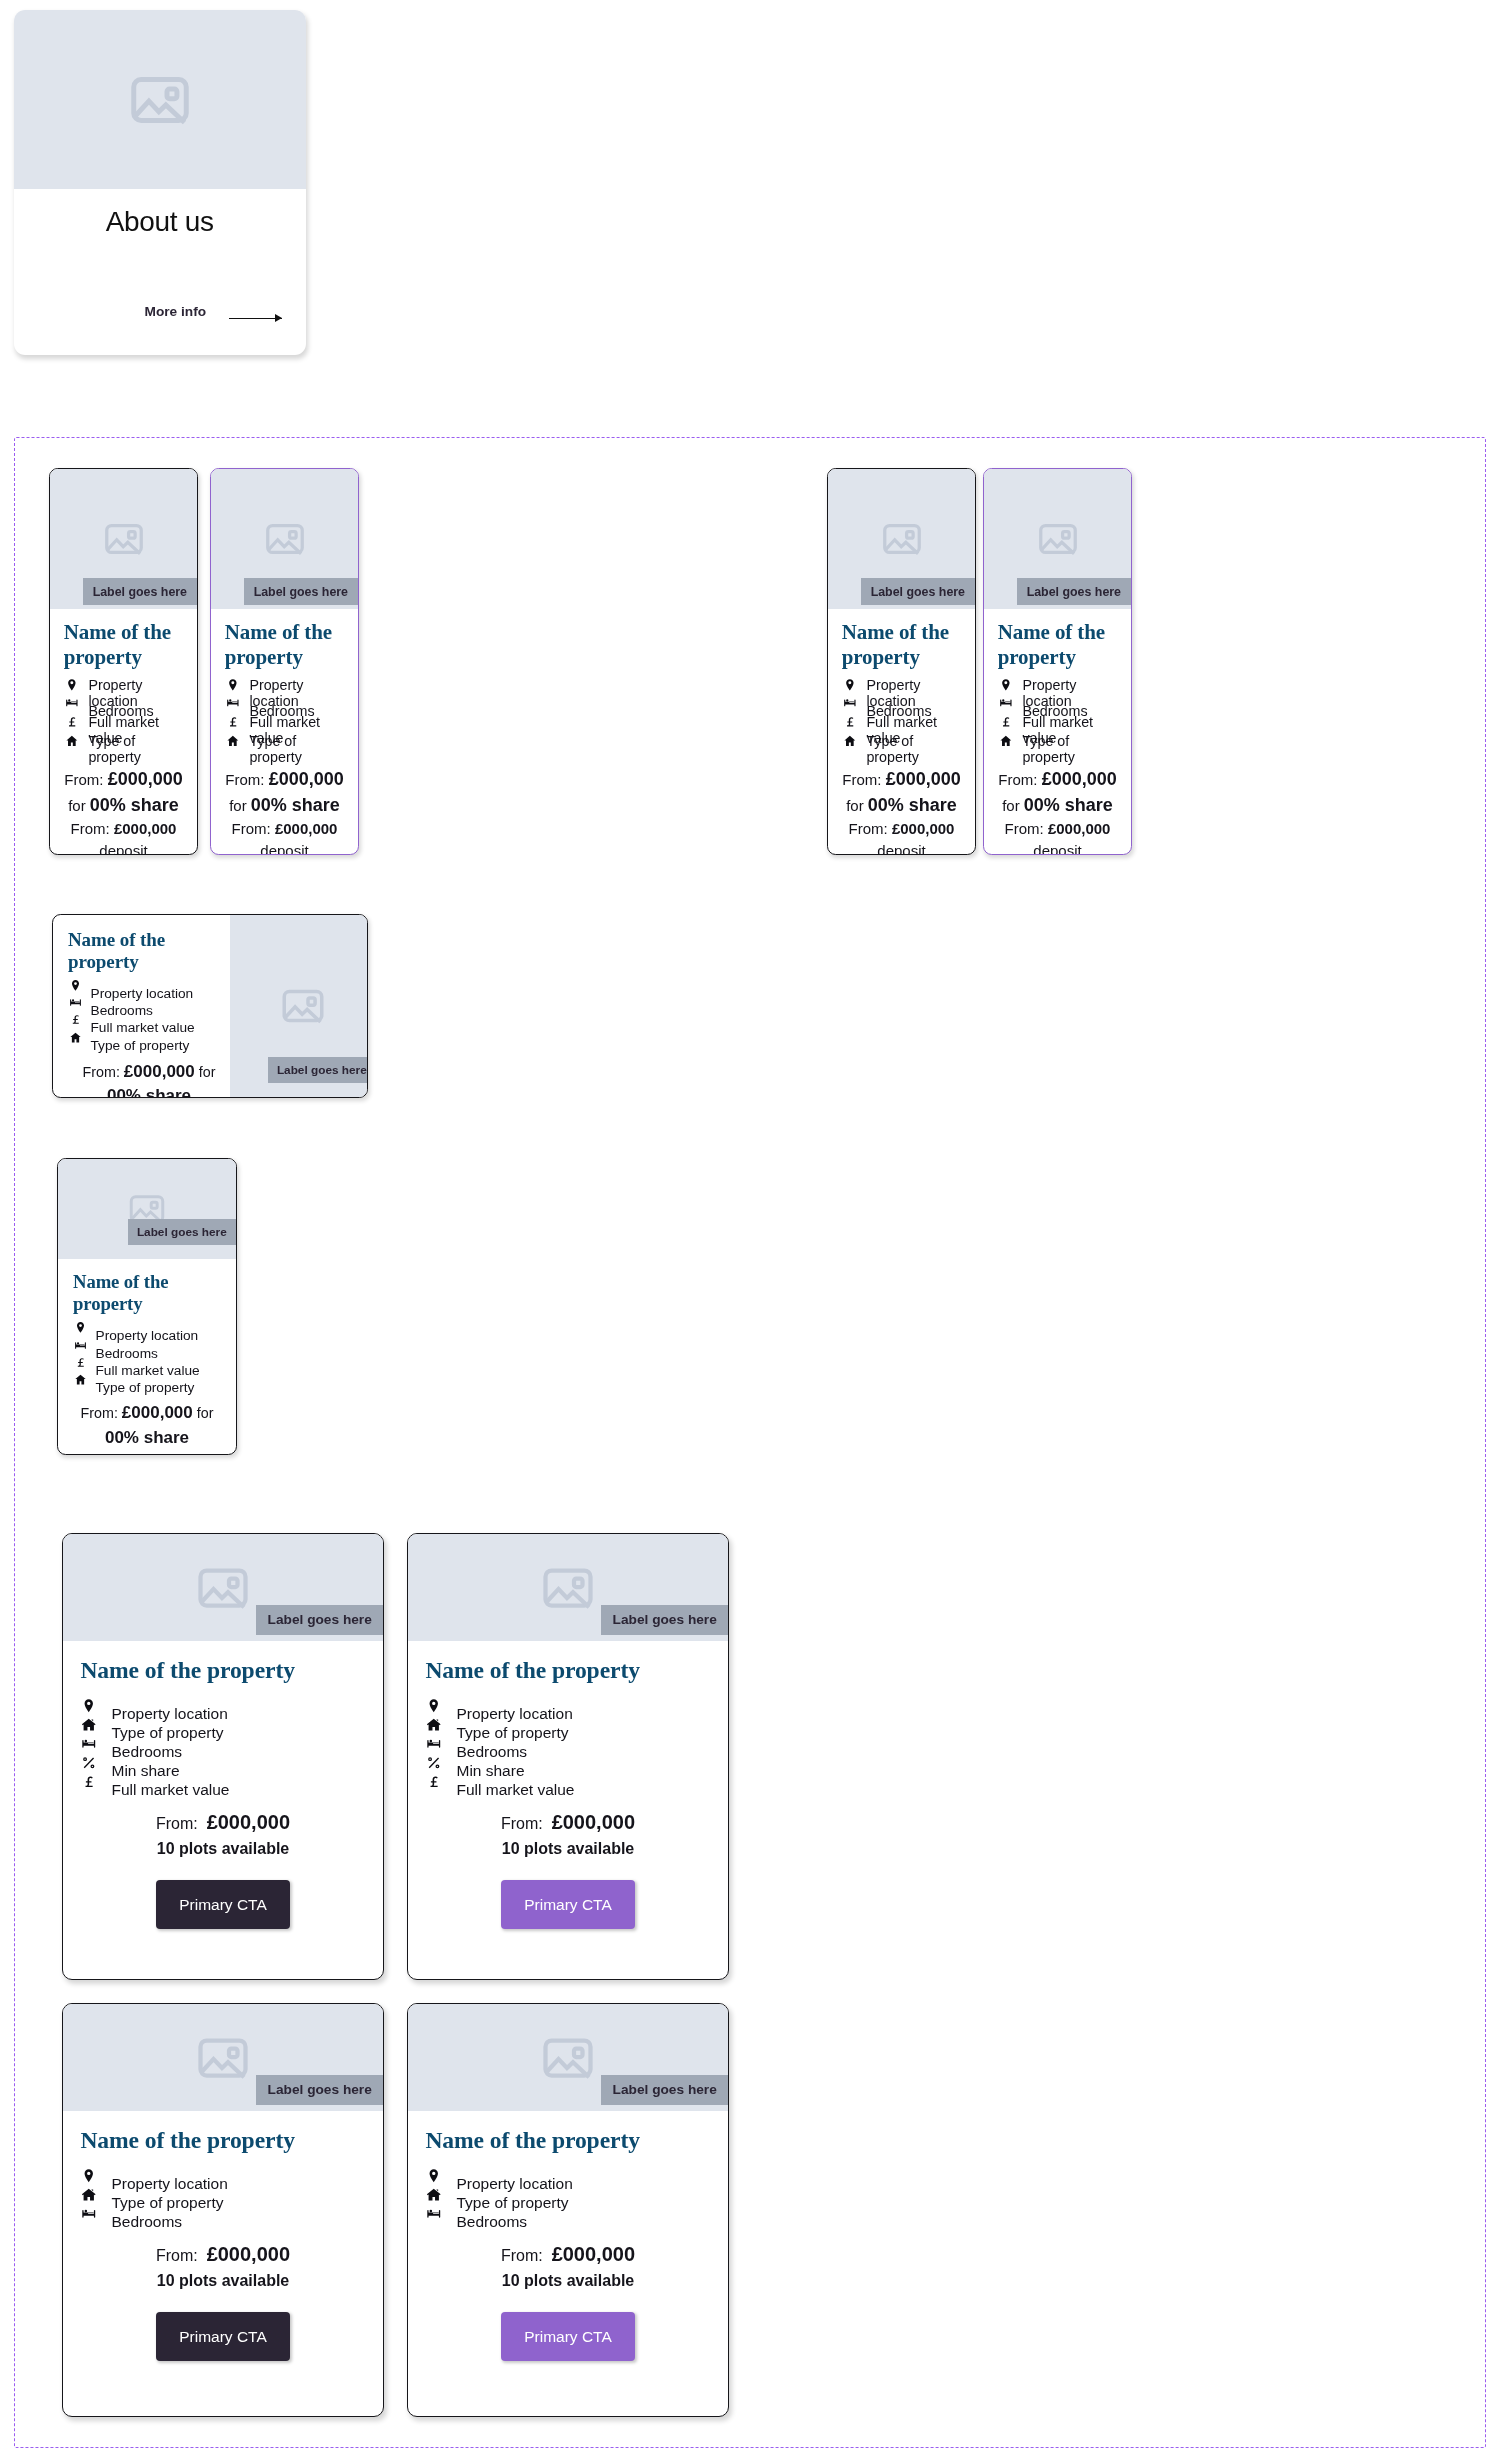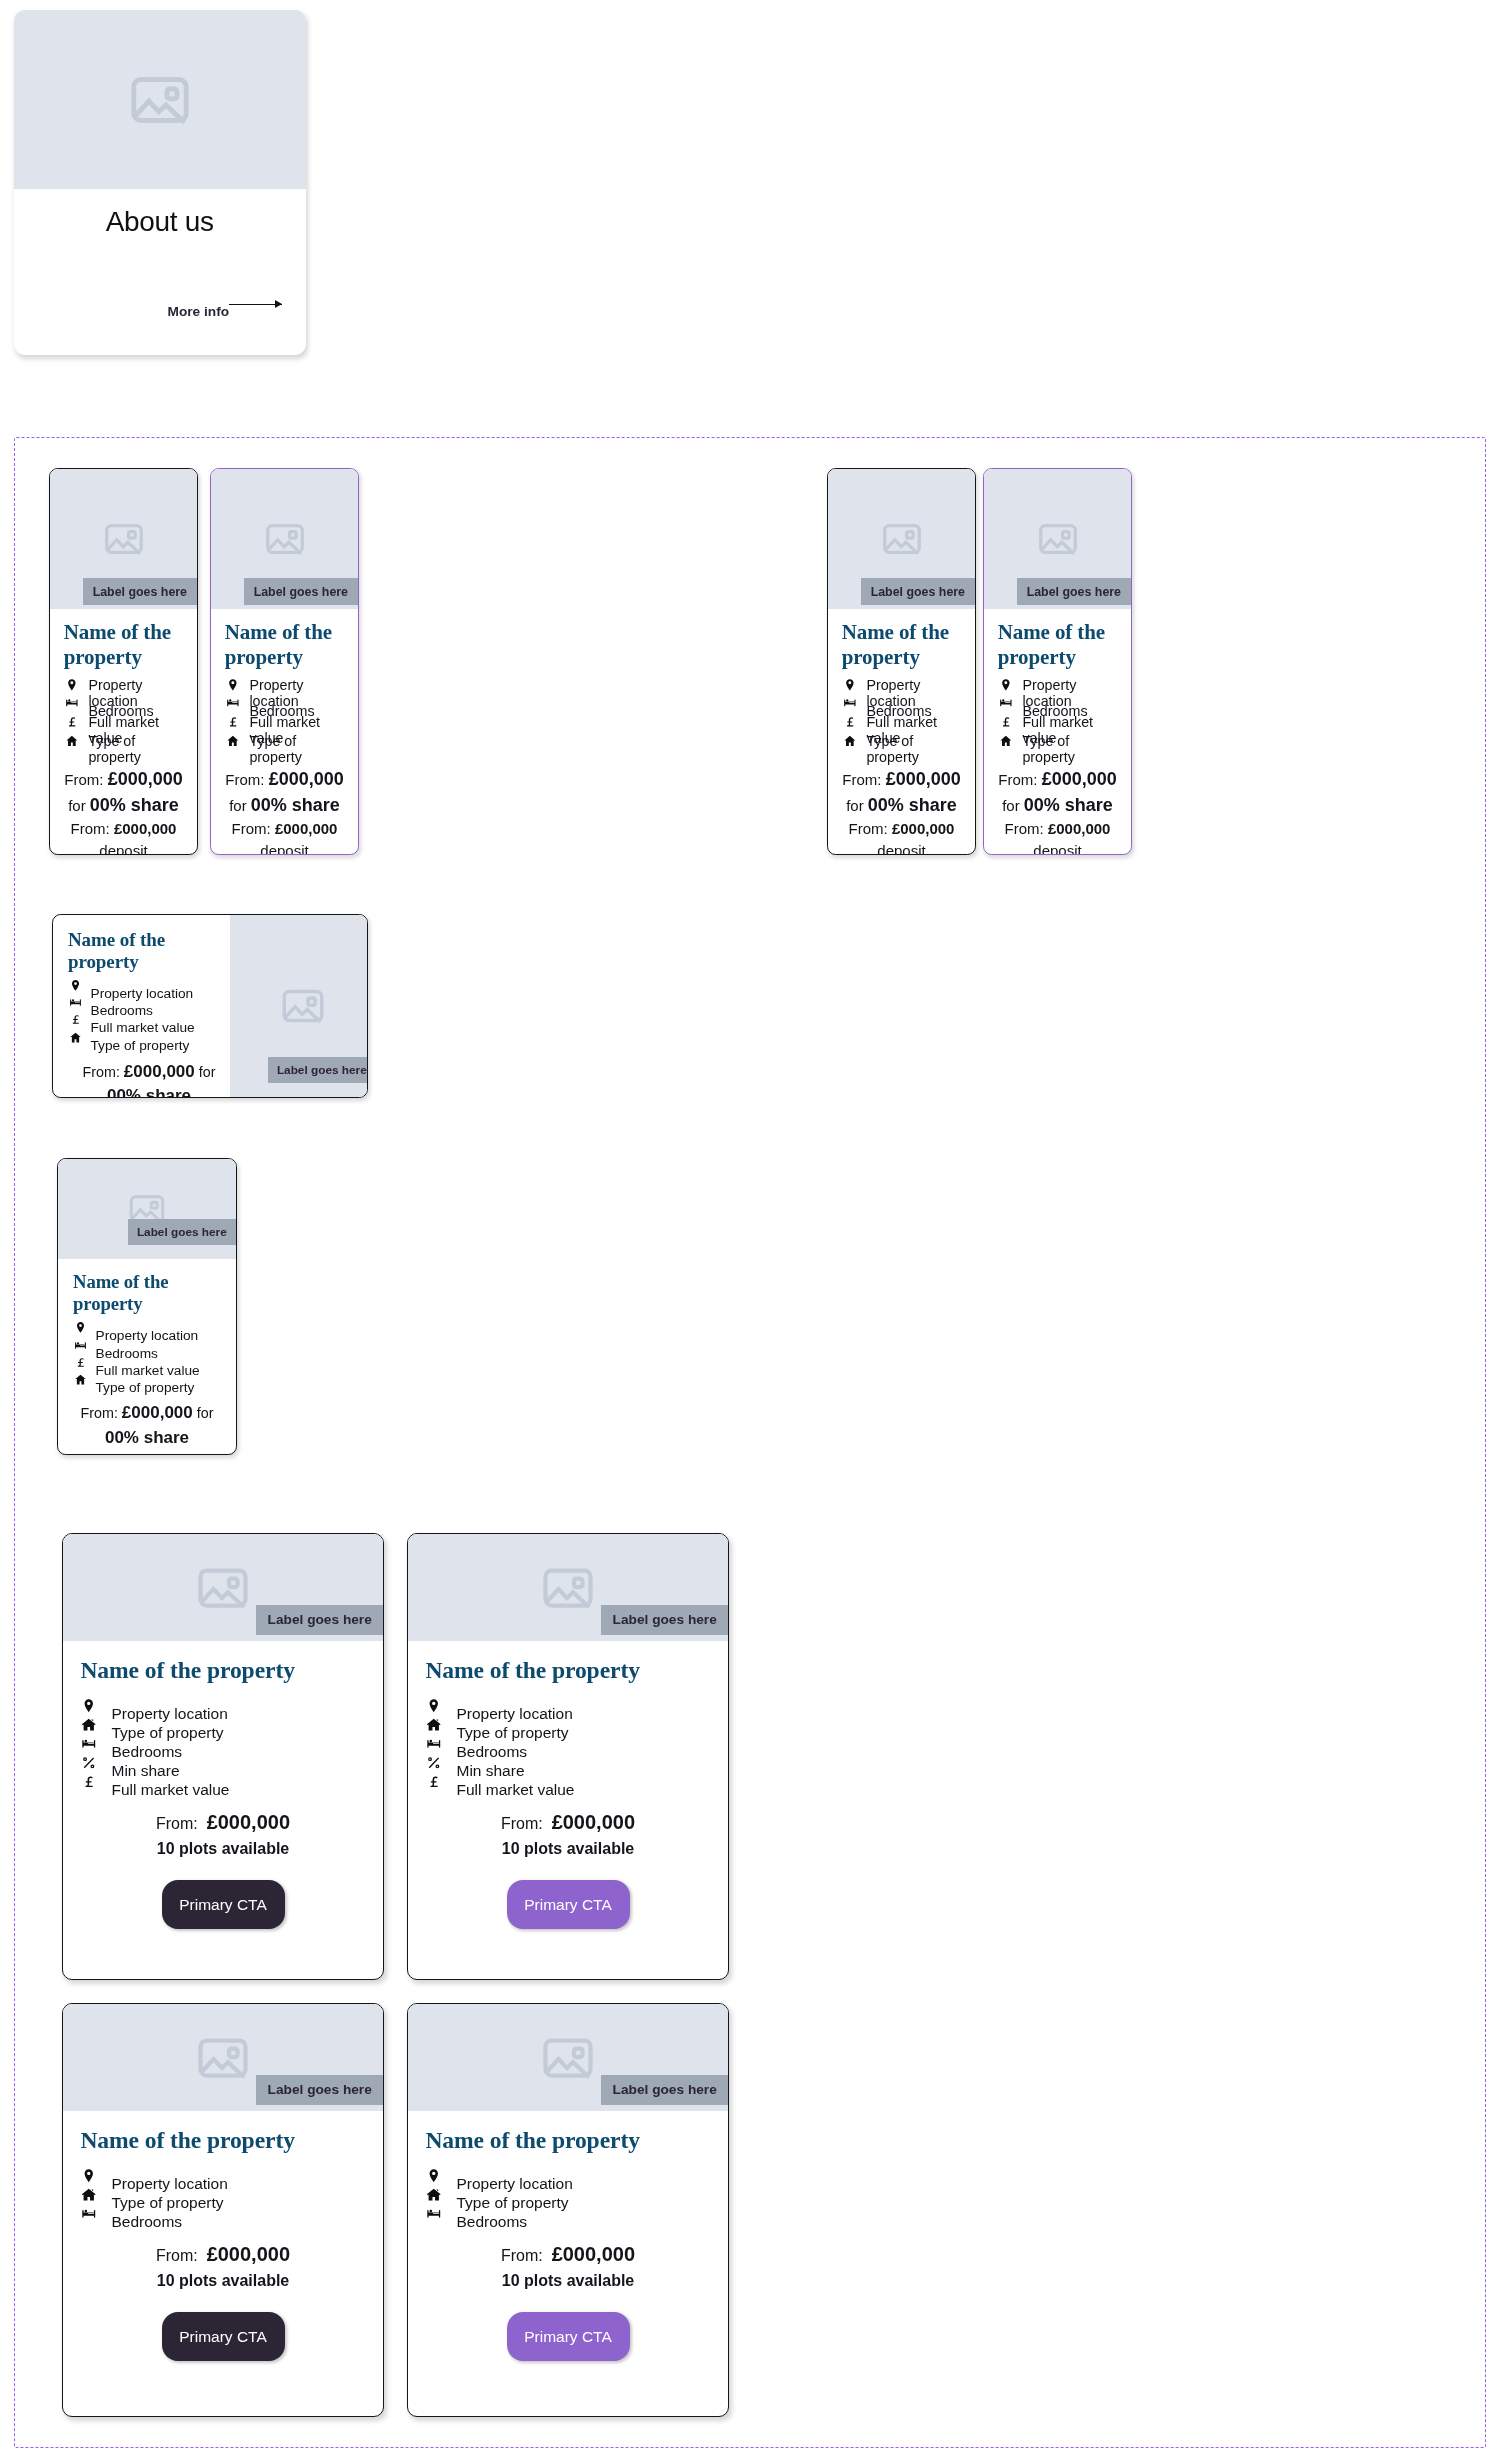--- a/index.html
+++ b/index.html
@@ -53,21 +53,21 @@
     background:#fff; border-radius:11.2px;
     box-shadow:1.9px 3.1px 5.6px rgba(0,0,0,.16);
     overflow:hidden;
   }
   #about .img-ph{ height:179px; border-radius:8.7px 8.7px 0 0; }
   #about .body{ padding:17.4px 21px 0 21px;text-align:center; }
   #about h2{ font-size:28px; font-weight:normal; letter-spacing:-0.3px; color:#111; }
   #about p{ margin-top:15px; font-size:13.7px; line-height:1.42; color:#1b1b22; }
   #about .more{
     position:absolute; right:23.6px; bottom:36px;
-    display:flex; align-items:flex-start; gap:0;
+    display:flex; align-items:flex-end; gap:23px;
     font-size:13.7px; font-weight:bold; color:#2b2535; cursor:pointer;
   }
   #about .more .arw{ width:53px; height:1.2px; background:#111; position:relative; }
   #about .more .arw:after{
     content:""; position:absolute; right:0; top:-3.7px;
     border-left:7.5px solid #111;
     border-top:4.4px solid transparent; border-bottom:4.4px solid transparent;
   }
 
   
@@ -148,21 +148,21 @@
   .bcard .badge{ right:0; bottom:6.2px; height:30px; padding:0 11.2px; font-size:13.7px; }
   .bcard .body{ padding:16px 17.4px 0 17.4px; }
   .bcard .ttl{ font-size:23.6px; }
   .bcard .feats{ margin-top:12.4px; }
   .bcard .feat{ height:19px; gap:13.7px; }
   .bcard .feat .ic{ width:17.4px; }
   .bcard .feat .ic svg{ width:15.5px; height:15.5px; }
   .bcard .feat .tx{ font-size:15.5px; }
   .bcard .price{ margin-top:16px; font-size:16px; line-height:1.5; }
   .bcard .price .big{ font-size:20px; }
-  .bcard .cta{ margin:18.7px auto 0 auto; width:123px; height:49px; border-radius:16px; font-size:15.5px; }
+  .bcard .cta{ margin:18.7px auto 0 auto; width:134px; height:49px; border-radius:4px; font-size:15.5px; }
 
   #b1{ left:62px; top:1533px; width:322px; height:447px; }
   #b2{ left:407px; top:1533px; width:322px; height:447px; }
   #b3{ left:62px; top:2003px; width:322px; height:414px; }
   #b4{ left:407px; top:2003px; width:322px; height:414px; }
 </style>
 </head>
 <body>
 
 <div id="about">

